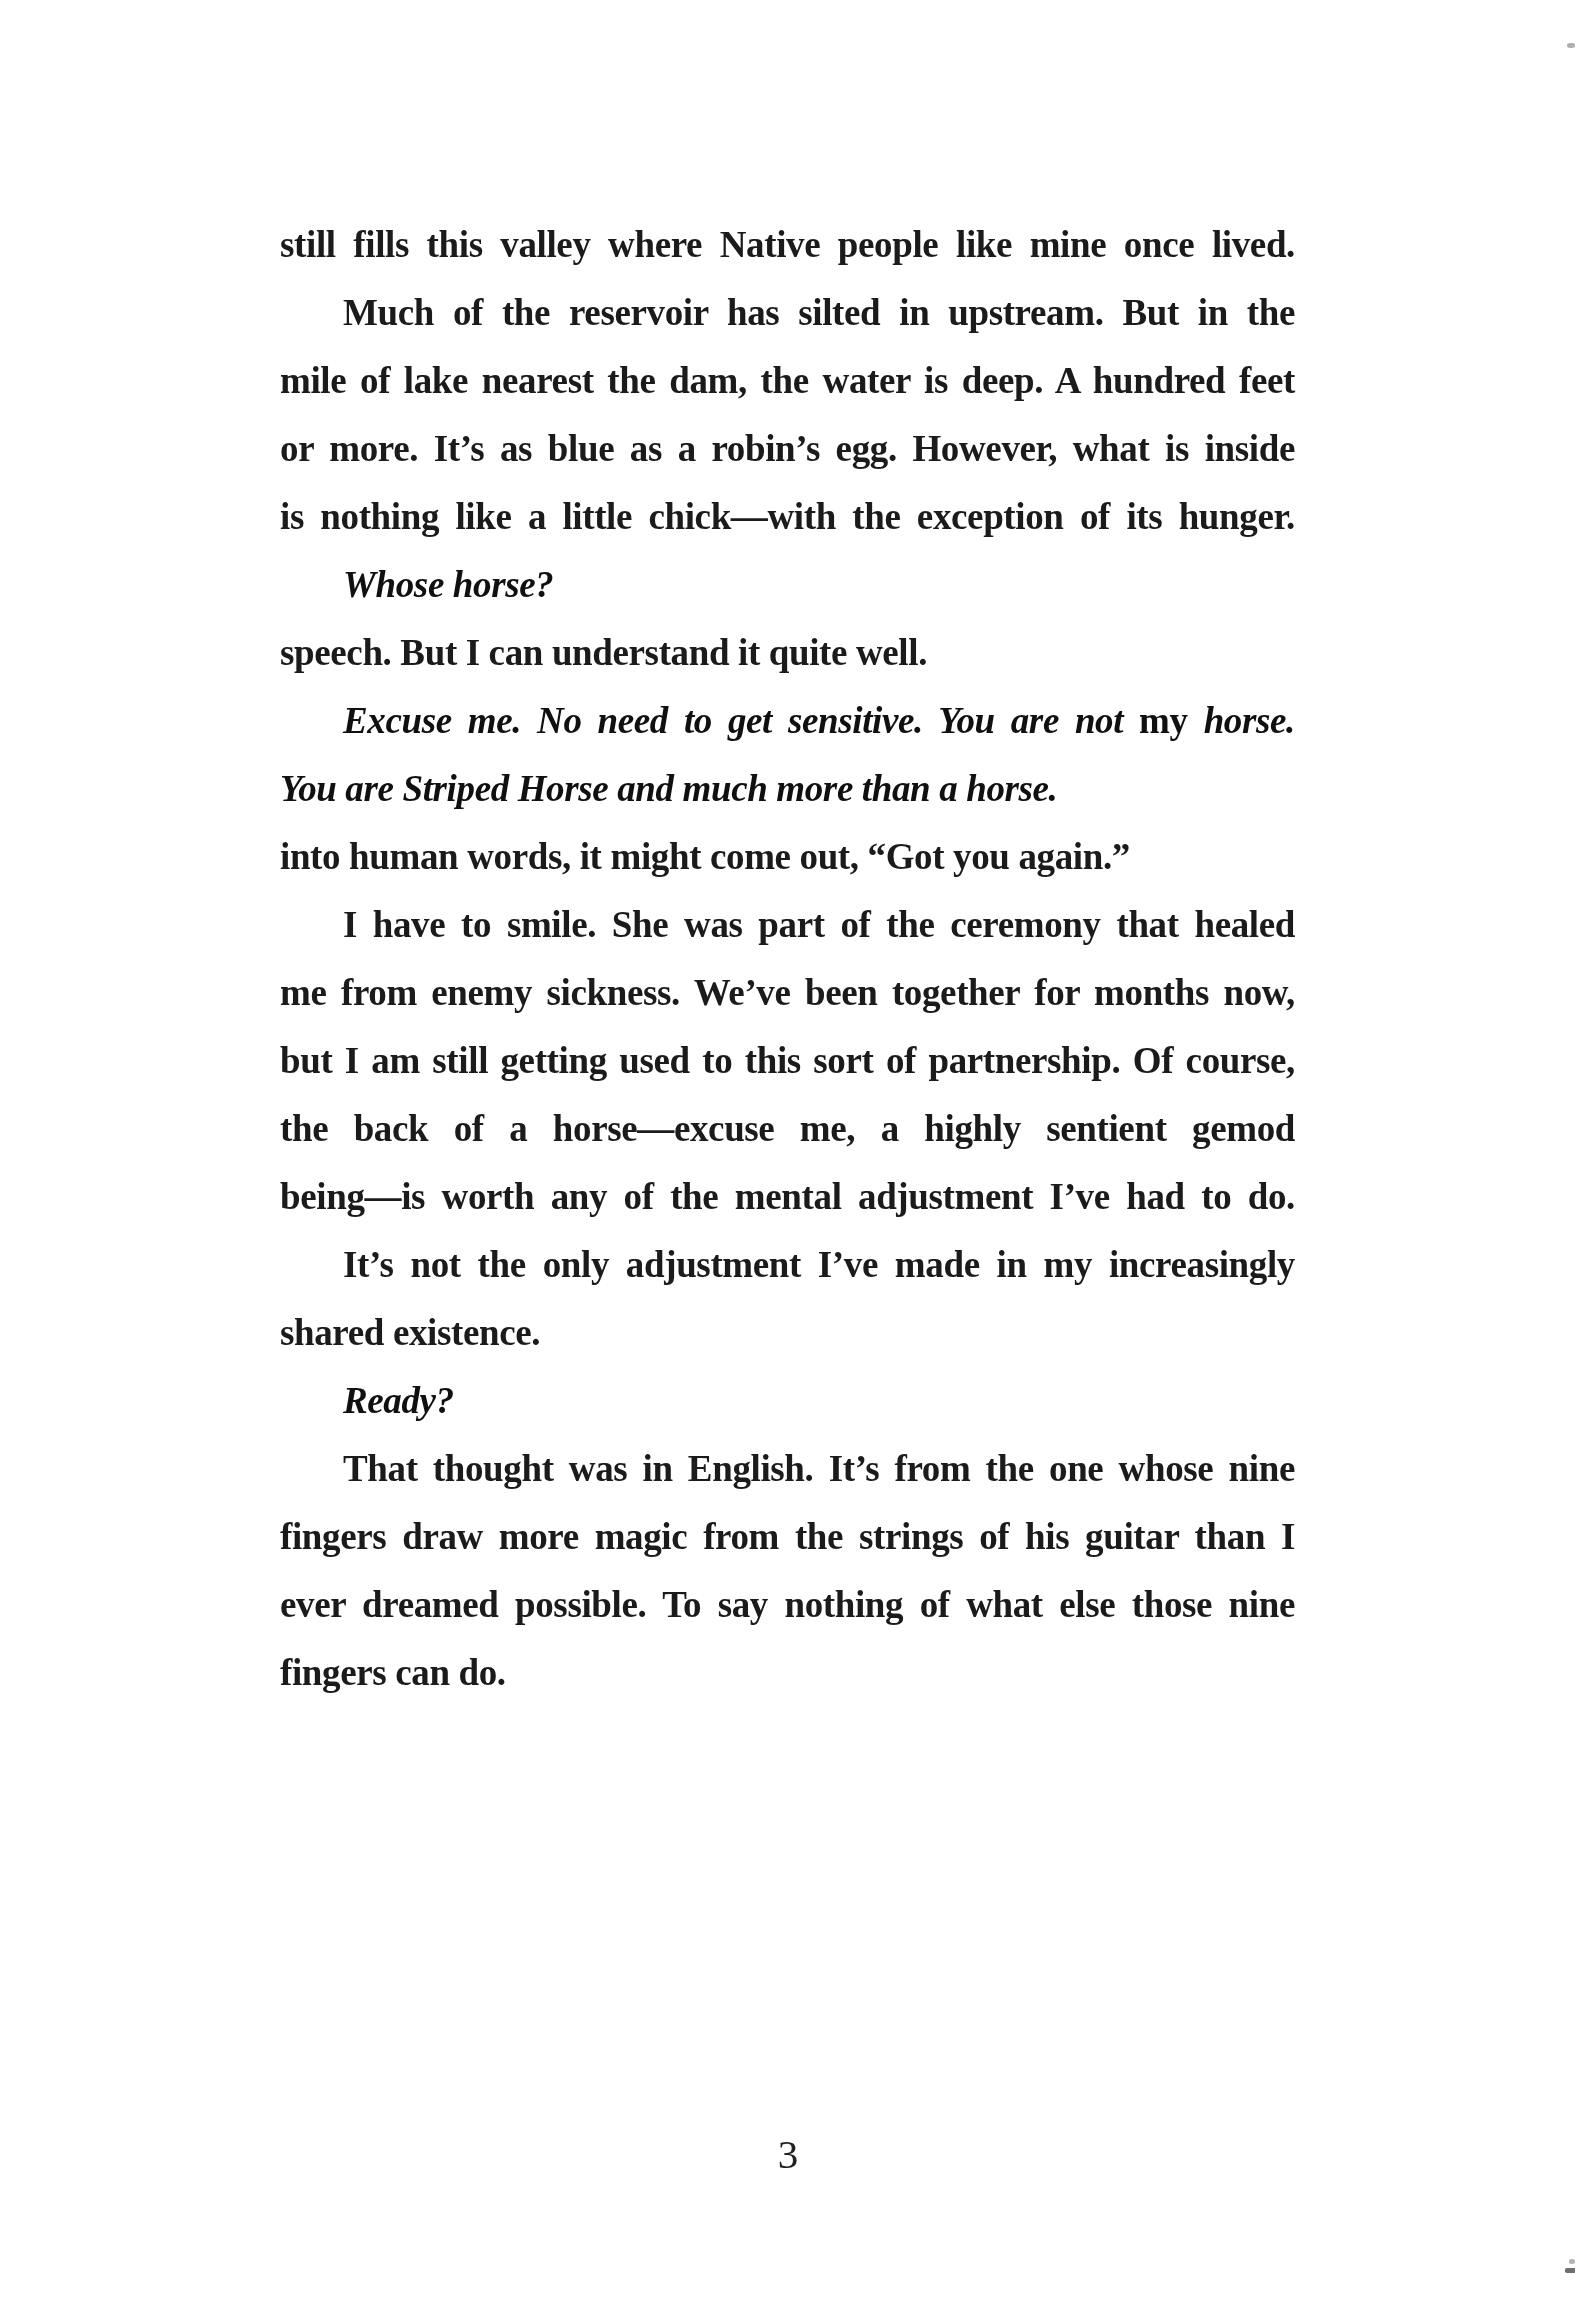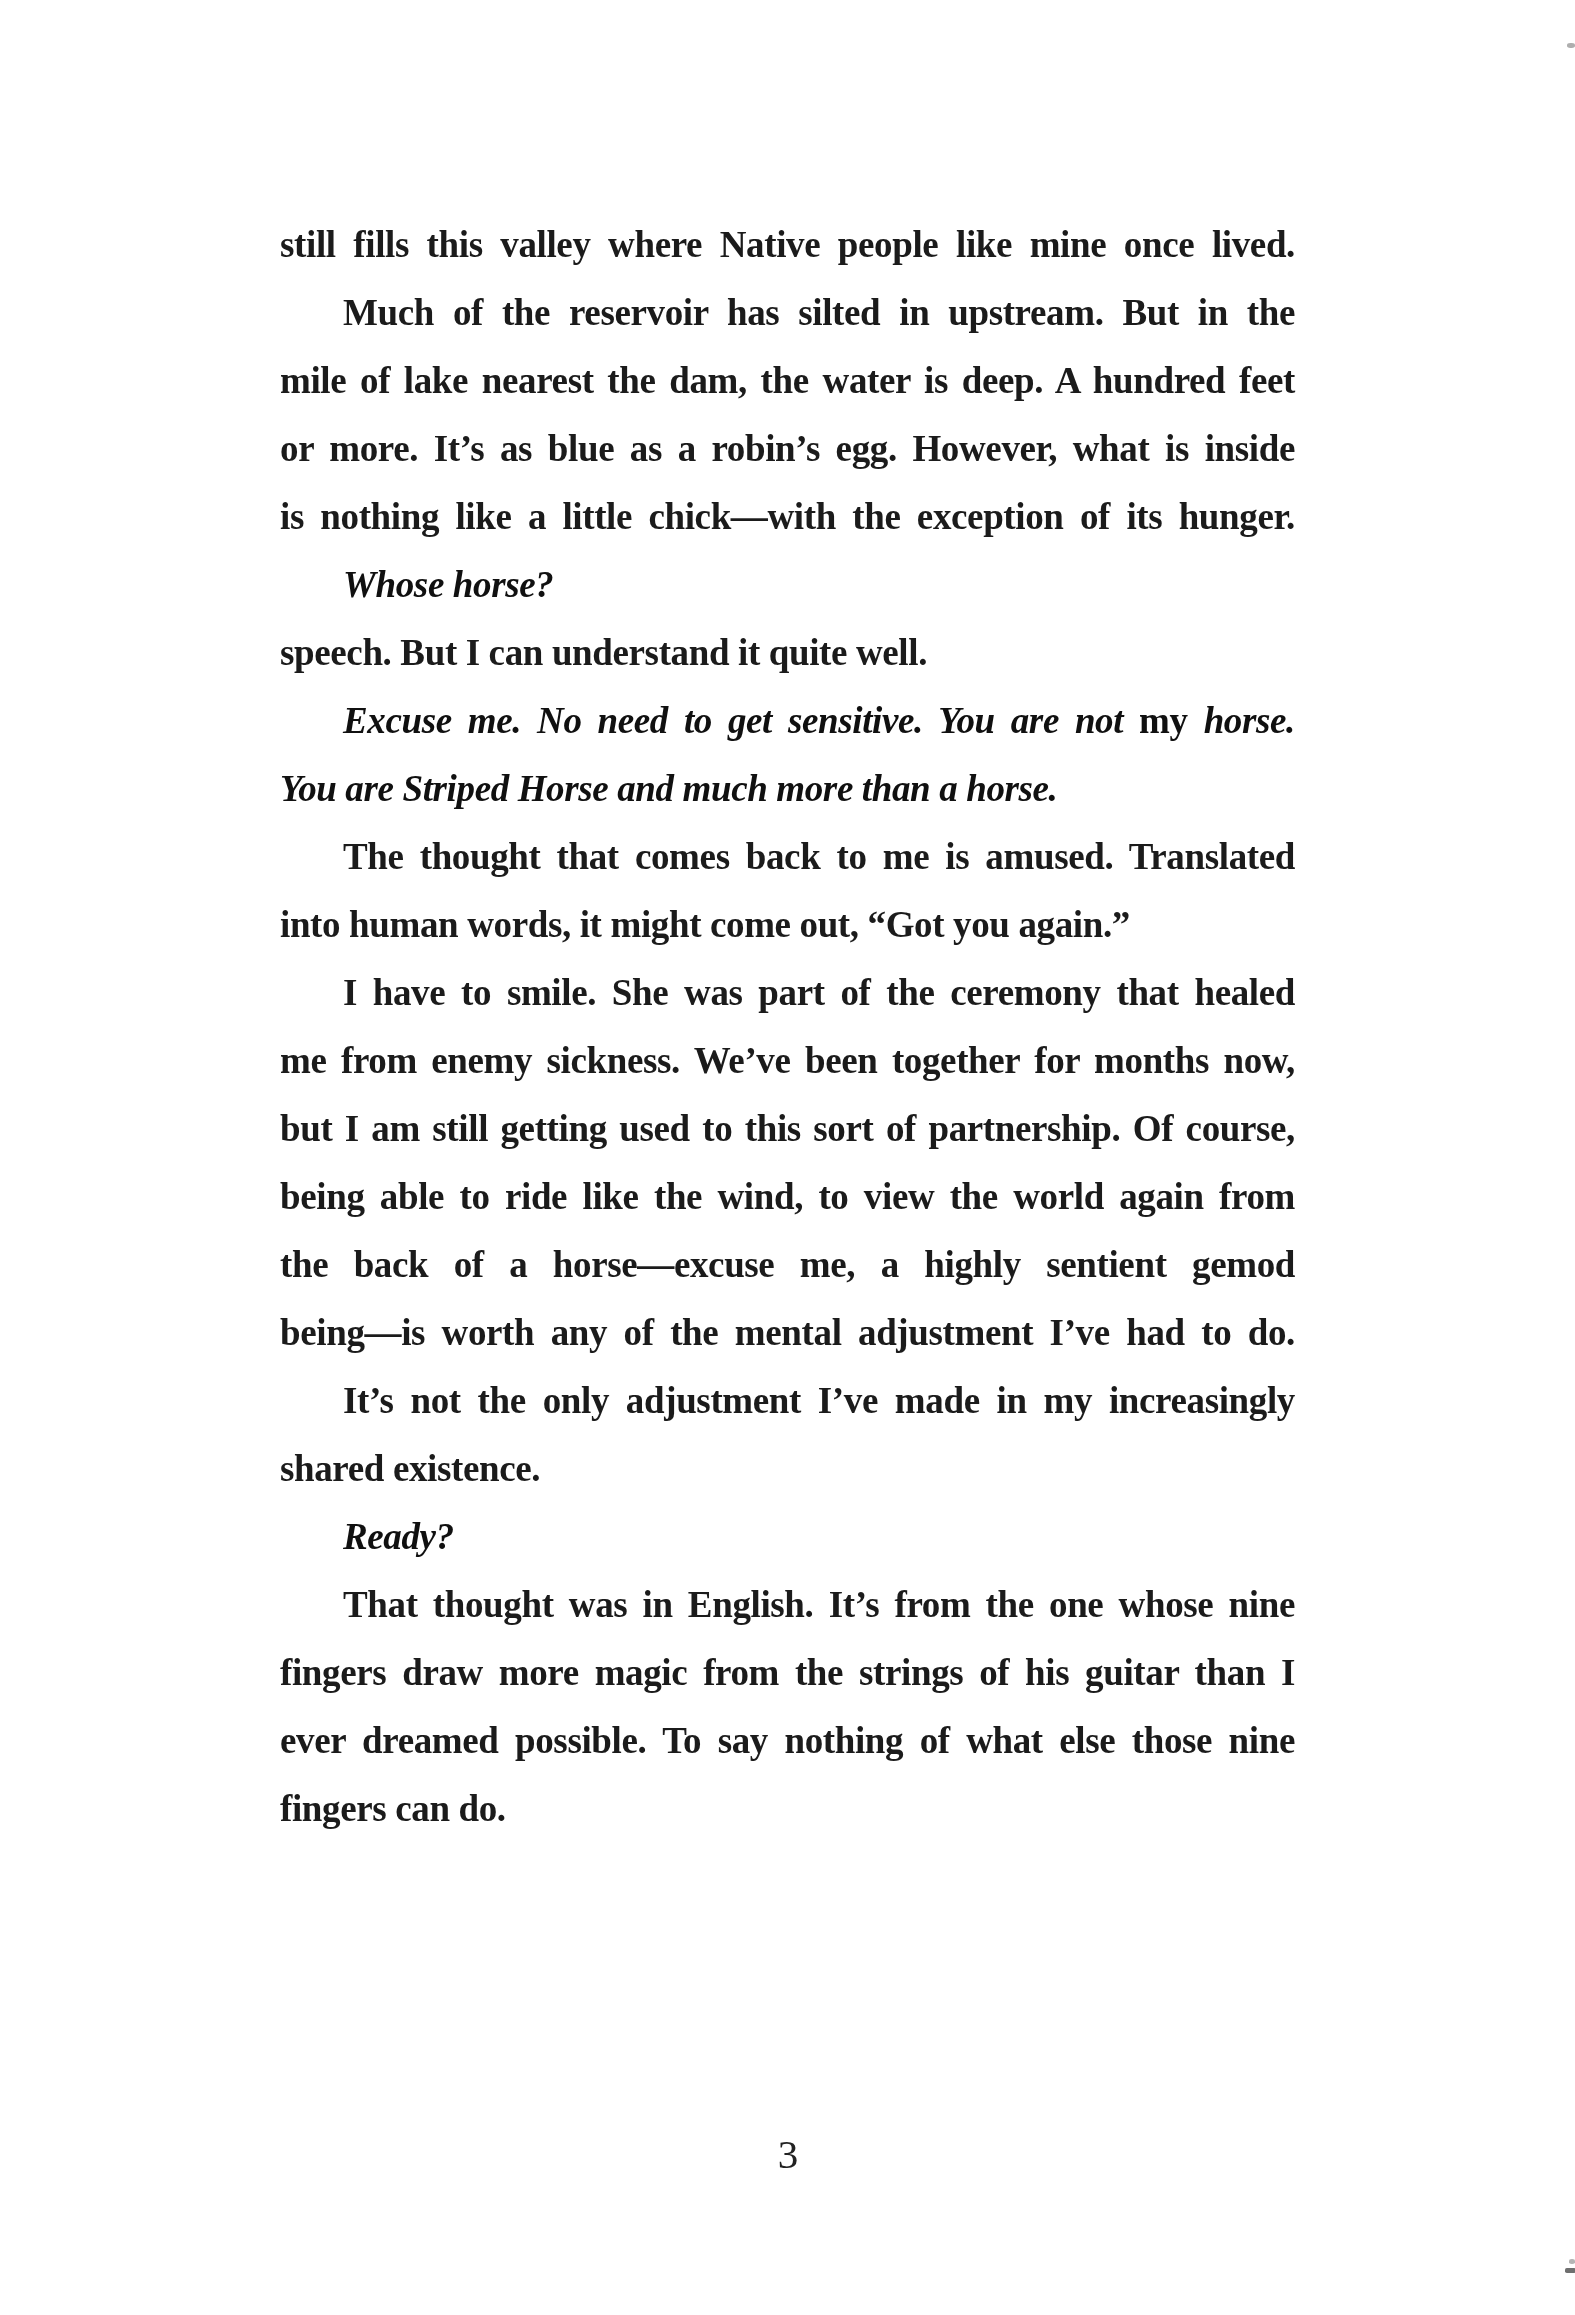--- a/index.html
+++ b/index.html
@@ -99,26 +99,24 @@
   <div class="text-block">
       <div class="line just"><span class="seg regular">still fills this valley where Native people like mine once lived.</span></div>
       <div class="line indent just"><span class="seg regular">Much of the reservoir has silted in upstream. But in the</span></div>
       <div class="line just"><span class="seg regular">mile of lake nearest the dam, the water is deep. A hundred feet</span></div>
       <div class="line just"><span class="seg regular">or more. It’s as blue as a robin’s egg. However, what is inside</span></div>
       <div class="line just"><span class="seg regular">is nothing like a little chick—with the exception of its hunger.</span></div>
       <div class="line indent"><span class="seg bold-italic">Whose horse?</span></div>
       <div class="line"><span class="seg regular">speech. But I can understand it quite well.</span></div>
       <div class="line indent just"><span class="seg bold-italic">Excuse me. No need to get sensitive. You are not </span><span class="seg bold">my</span><span class="seg bold-italic"> horse.</span></div>
       <div class="line"><span class="seg bold-italic">You are Striped Horse and much more than a horse.</span></div>
-      <div class="line indent just"><span class="seg regular">The thought that comes back to me is amused. Translated</span></div>
       <div class="line"><span class="seg regular">into human words, it might come out, “Got you again.”</span></div>
       <div class="line indent just"><span class="seg regular">I have to smile. She was part of the ceremony that healed</span></div>
       <div class="line just"><span class="seg regular">me from enemy sickness. We’ve been together for months now,</span></div>
       <div class="line just"><span class="seg regular">but I am still getting used to this sort of partnership. Of course,</span></div>
-      <div class="line just"><span class="seg regular">being able to ride like the wind, to view the world again from</span></div>
       <div class="line just"><span class="seg regular">the back of a horse—excuse me, a highly sentient gemod</span></div>
       <div class="line just"><span class="seg regular">being—is worth any of the mental adjustment I’ve had to do.</span></div>
       <div class="line indent just"><span class="seg regular">It’s not the only adjustment I’ve made in my increasingly</span></div>
       <div class="line"><span class="seg regular">shared existence.</span></div>
       <div class="line indent"><span class="seg bold-italic">Ready?</span></div>
       <div class="line indent just"><span class="seg regular">That thought was in English. It’s from the one whose nine</span></div>
       <div class="line just"><span class="seg regular">fingers draw more magic from the strings of his guitar than I</span></div>
       <div class="line just"><span class="seg regular">ever dreamed possible. To say nothing of what else those nine</span></div>
       <div class="line"><span class="seg regular">fingers can do.</span></div>
     </div>

